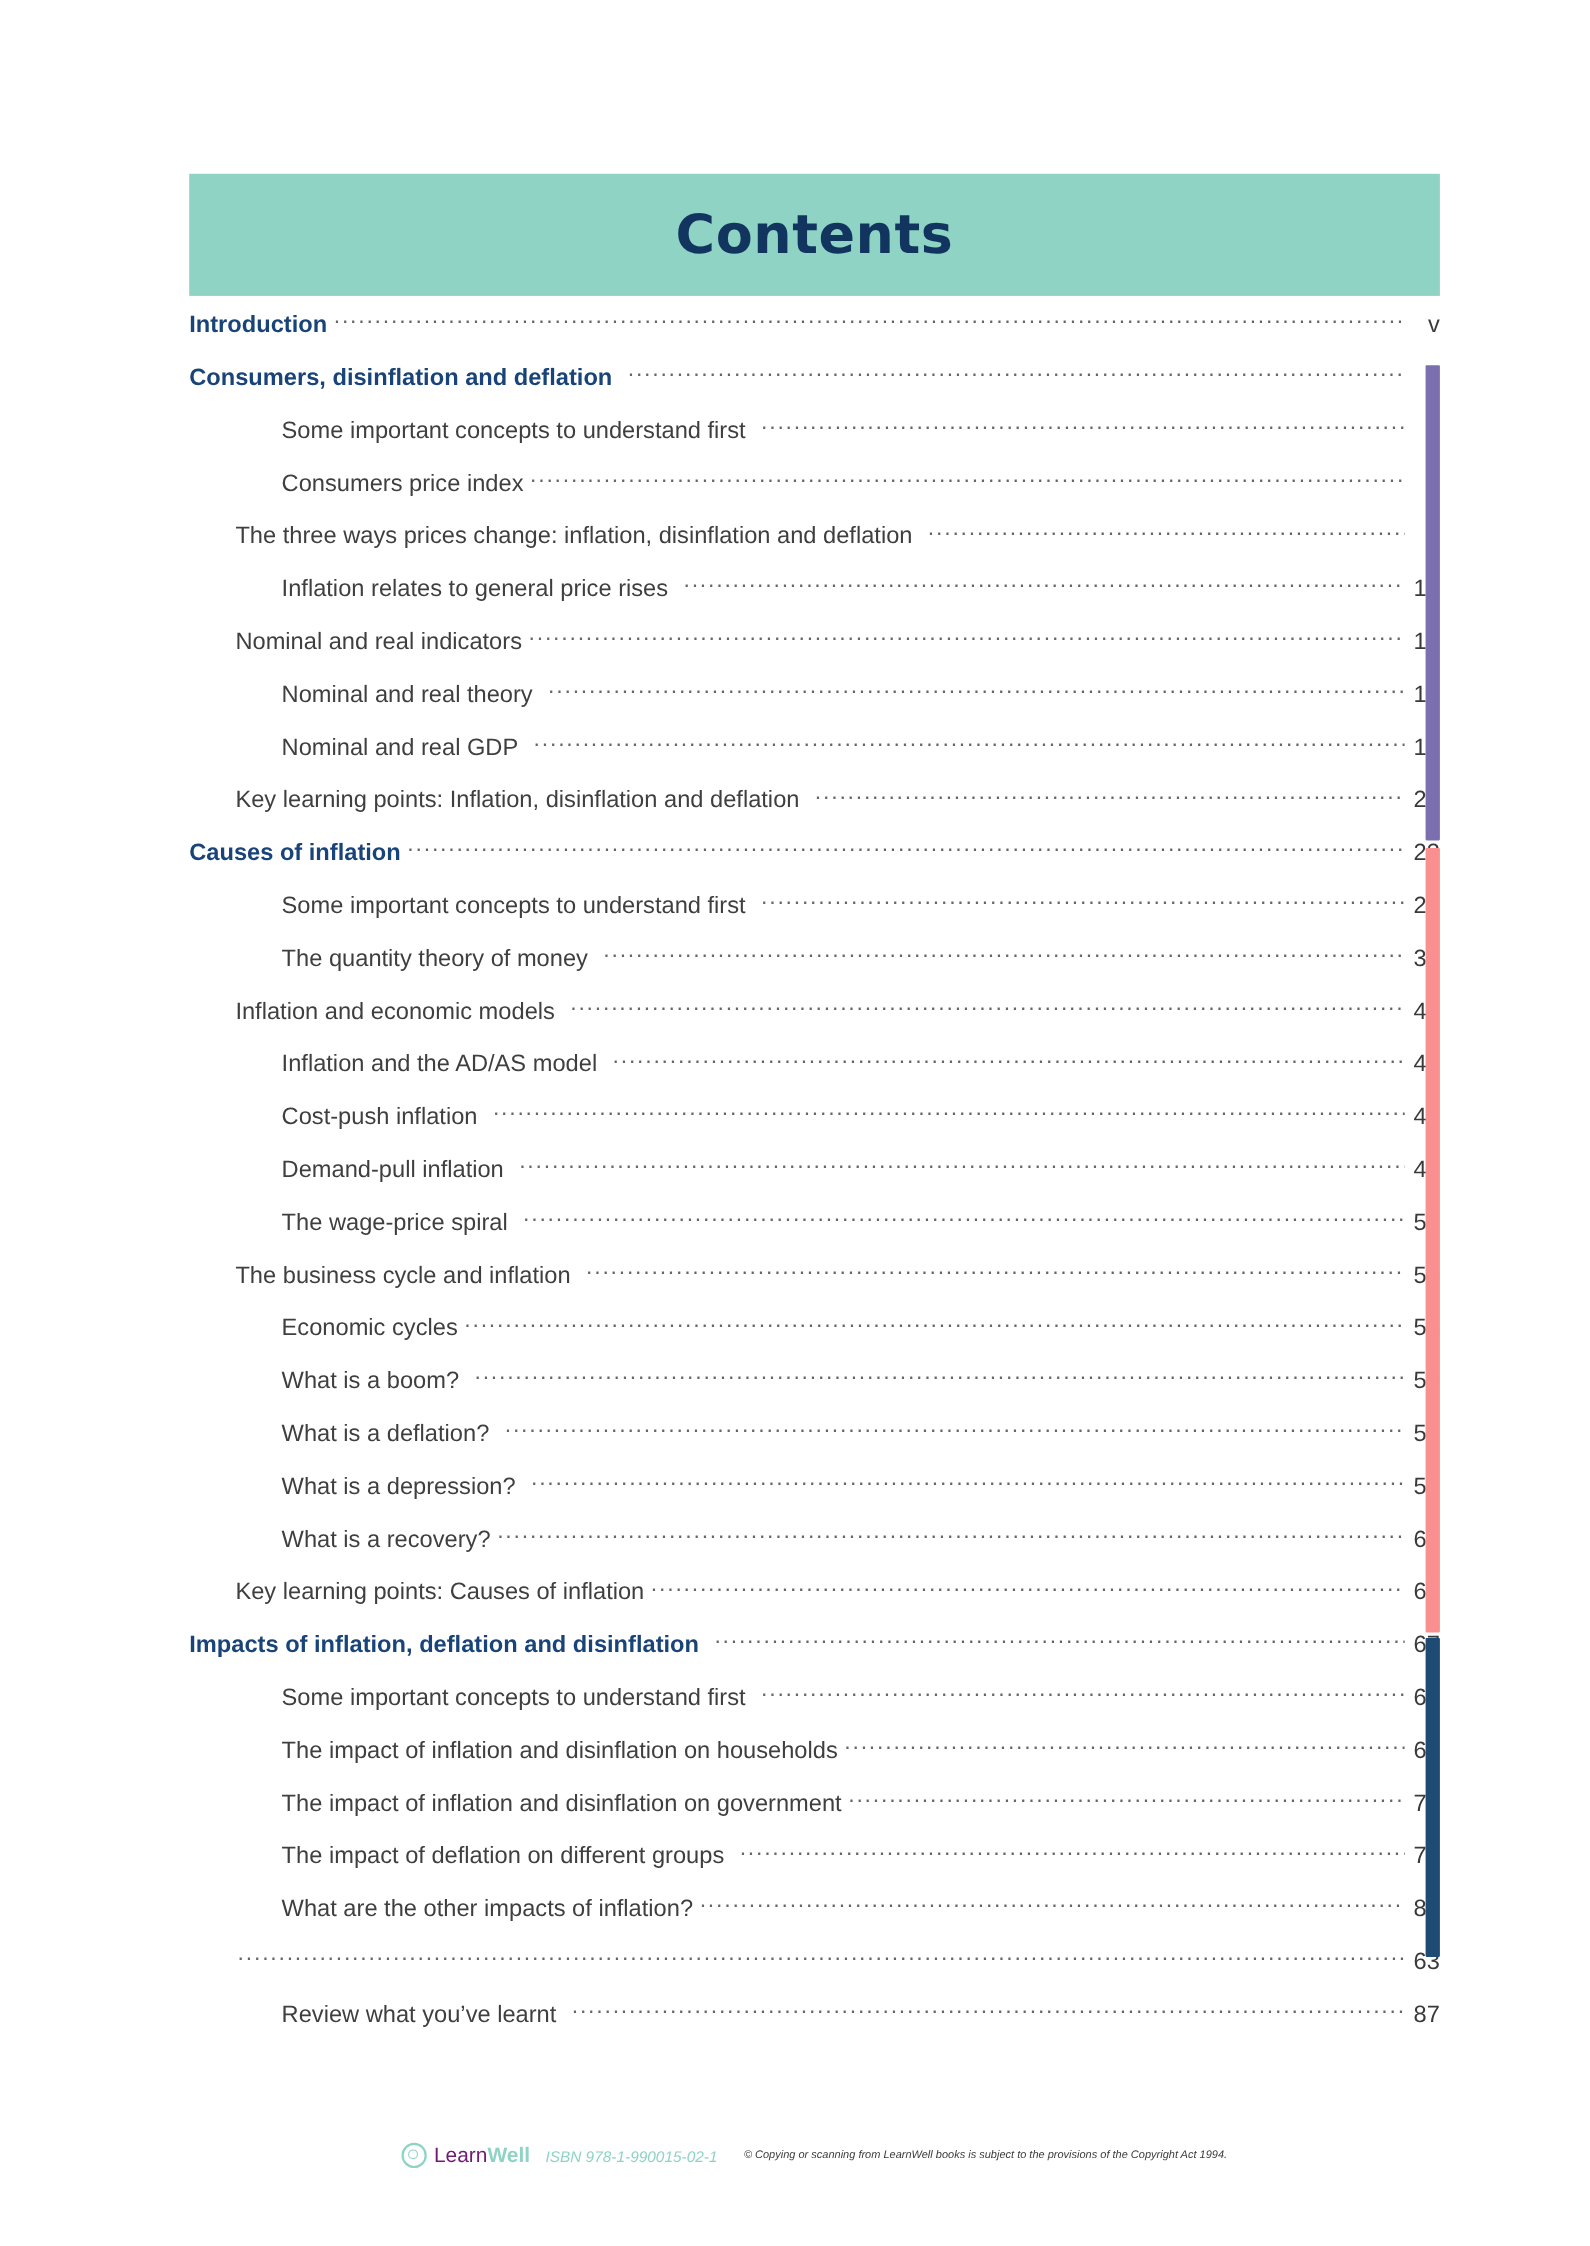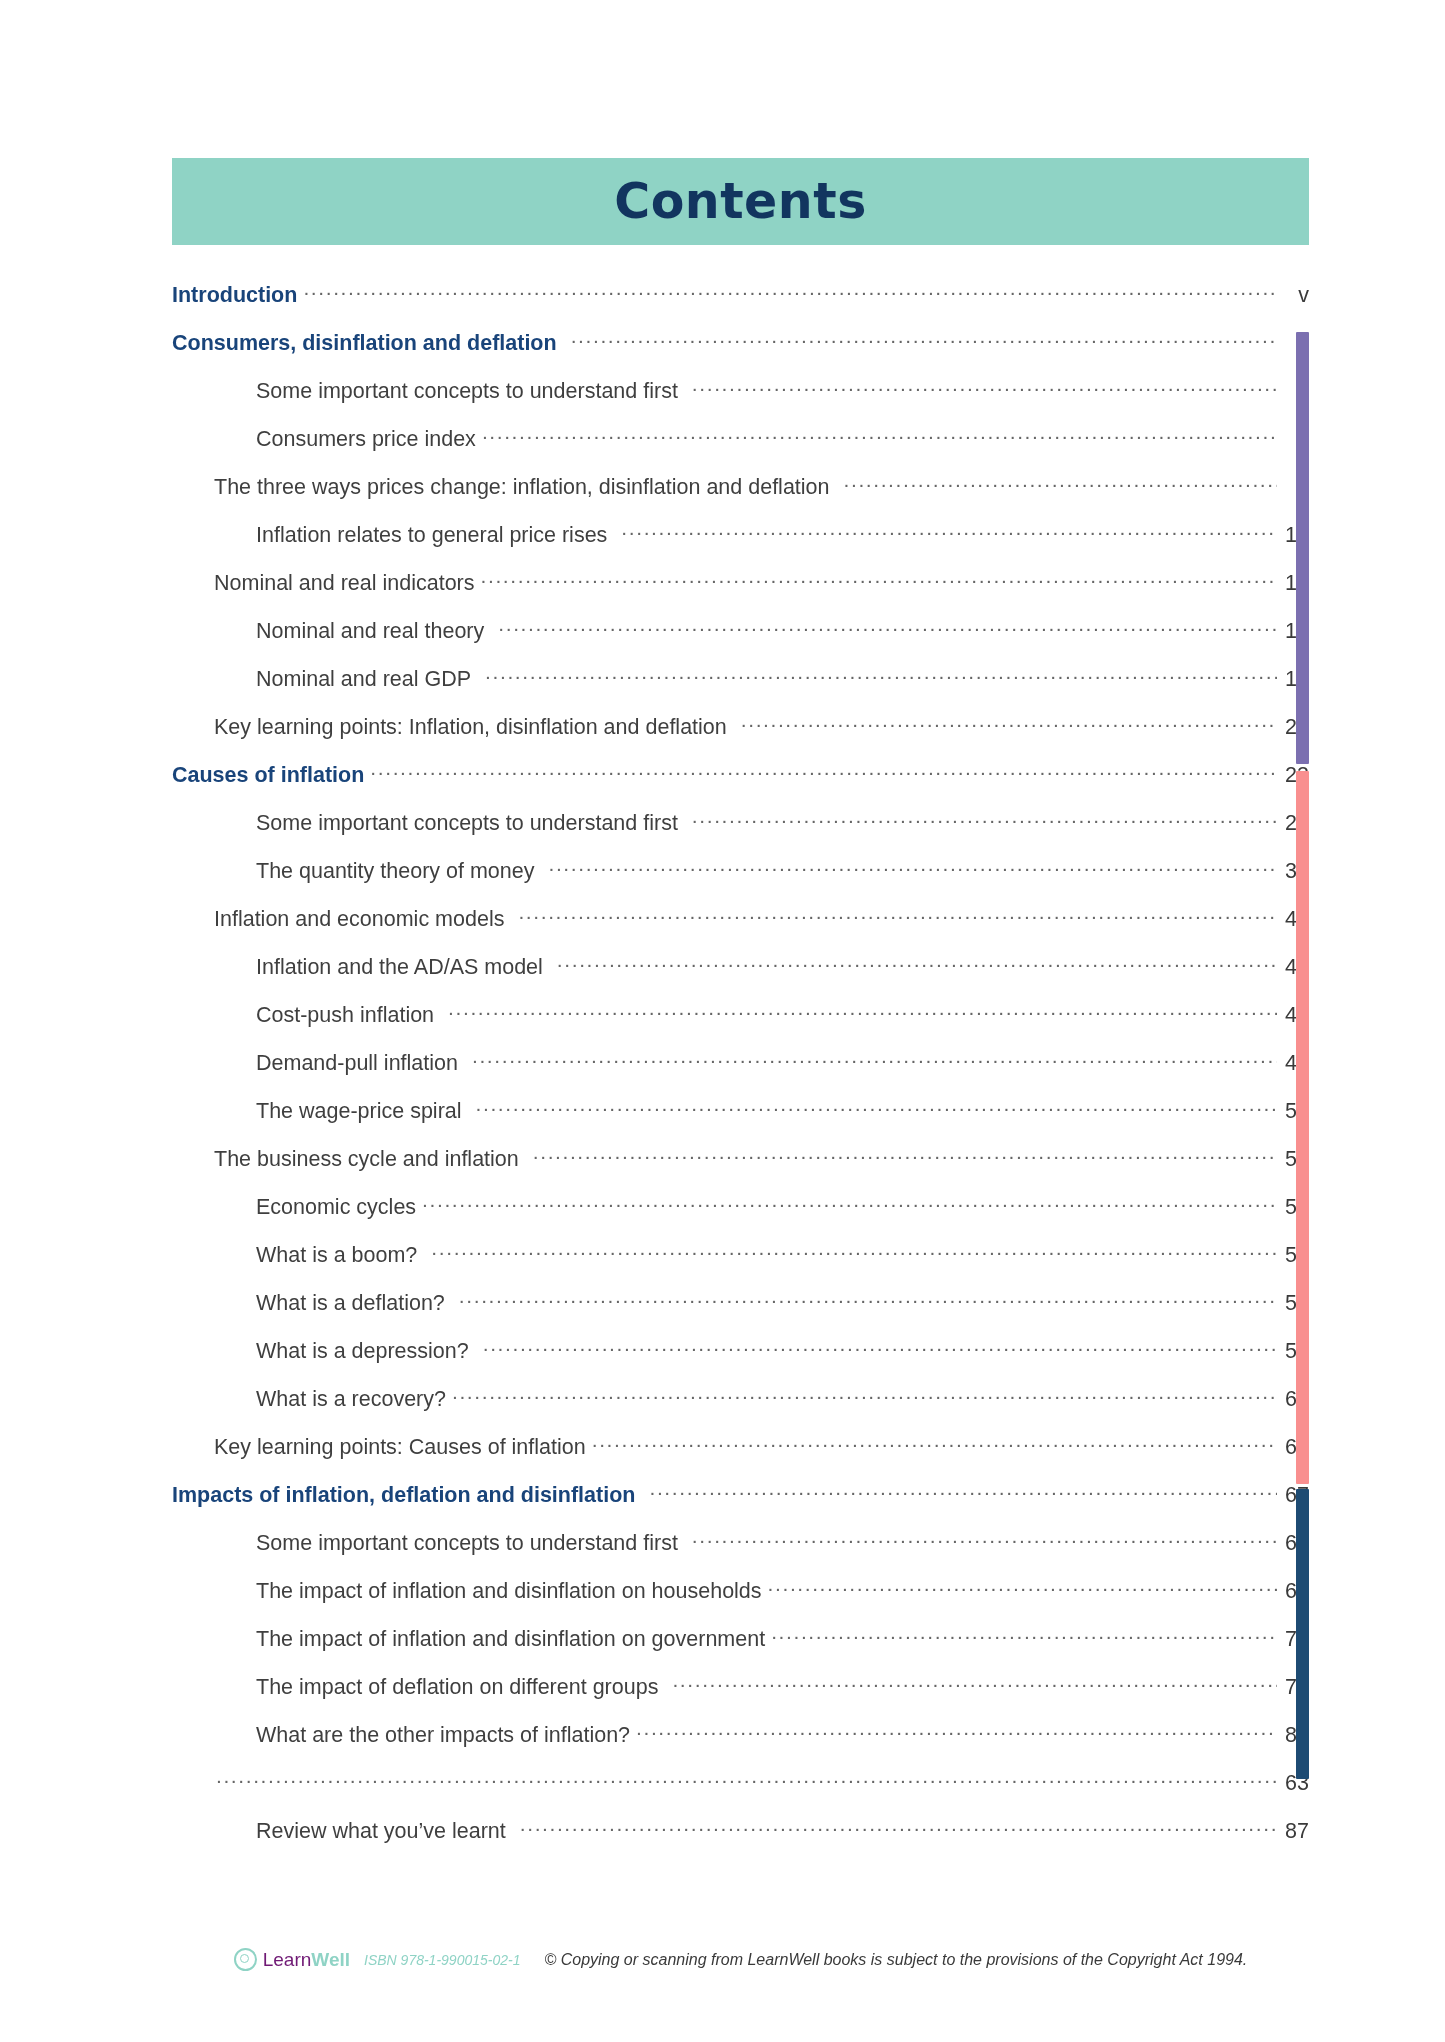--- a/index.html
+++ b/index.html
@@ -21,21 +21,21 @@
     width: 1445px;
     height: 2042px;
     background: #fff;
   }
   
   .banner {
     position: absolute;
     left: 172px;
     top: 158px;
     width: 1137px;
-    height: 87px;
+    height: 111px;
     background: #8fd3c5;
     display: flex;
     align-items: center;
     justify-content: center;
   }
   .banner-title {
     font-size: 49px;
     font-weight: bold;
     color: #12355f;
     letter-spacing: 0.5px;
@@ -138,21 +138,21 @@
   .lw-word .well { color: #8fd3c5; font-weight: bold; }
   .isbn {
     color: #8fd3c5;
     font-style: italic;
     font-size: 14px;
     margin-left: 14px;
   }
   .copy {
     color: #3a3a3a;
     font-style: italic;
-    font-size: 16px;
+    font-size: 10px;
     margin-left: 24px;
   }
 </style>
 </head>
 <body>
 
 <div class="page">
 
   <div class="banner">
     <div class="banner-title">Contents</div>

